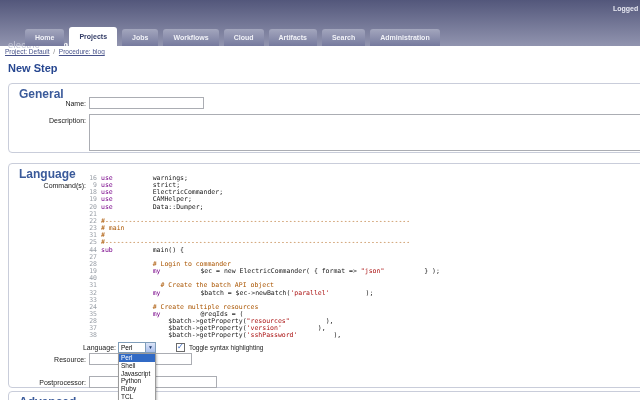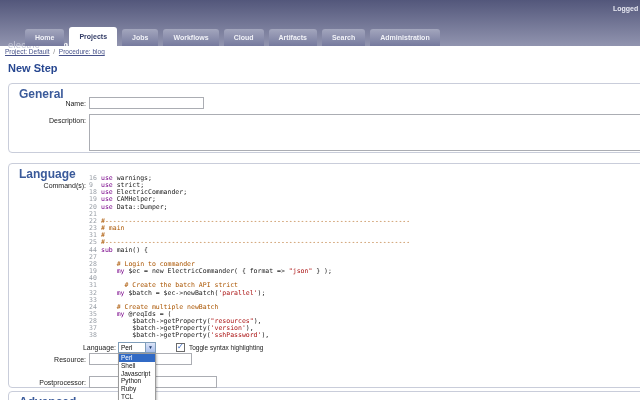--- a/index.html
+++ b/index.html
@@ -38,25 +38,25 @@
 
   .flabel { position:absolute; font-size:7px; color:#1a1a1a; text-align:right; white-space:nowrap; }
   .tinput { position:absolute; border:1px solid #abadb3; background:#fff; height:12px;
             font-size:7px; padding:0 2px; font-family:"Liberation Sans", sans-serif; }
 
   
   .editor { position:absolute; left:80px; top:11px; width:560px; height:165px;
             font-family:"DejaVu Sans Mono", monospace; font-size:6.5px; line-height:7.15px;
             background:#fff; cursor:text; overflow:hidden; }
   .cl { display:flex; white-space:pre; }
-  .ln { width:12px; color:#9aa0a8; flex:0 0 12px; padding-right:4px; }
+  .ln { width:12px; text-align:right; color:#9aa0a8; flex:0 0 12px; padding-right:4px; }
   .tk-k { color:#770088; }
   .tk-s { color:#aa1111; }
   .tk-c { color:#aa5500; }
-  .tk-p { color:#1a1a1a; }
+  .tk-p { color:#1a1a1a;margin-left:36px; }
 
   
   .select { position:absolute; left:109px; top:178px; width:38px; height:11px;
             border:1px solid #7f9db9; background:#fff; font-size:6.5px; cursor:pointer; }
   .select .val { position:absolute; left:2px; top:1px; color:#000; }
   .select .btn { position:absolute; right:0; top:0; width:10px; height:9px;
                  background:linear-gradient(#dce5f8, #aabfec); border-left:1px solid #7f9db9;
                  text-align:center; font-size:5px; line-height:9px; color:#1c3a6e; }
   .droplist { position:absolute; left:109px; top:189px; width:38px; z-index:10;
               background:#fff; border:1px solid #9b9b9b; box-shadow:1px 1px 2px rgba(0,0,0,.25); }
@@ -113,24 +113,24 @@
       <div class="cl"><span class="ln">21</span><span></span></div>
       <div class="cl"><span class="ln">22</span><span><span class="tk-c">#------------------------------------------------------------------------------</span></span></div>
       <div class="cl"><span class="ln">23</span><span><span class="tk-c"># main</span></span></div>
       <div class="cl"><span class="ln">31</span><span><span class="tk-c">#</span></span></div>
       <div class="cl"><span class="ln">25</span><span><span class="tk-c">#------------------------------------------------------------------------------</span></span></div>
       <div class="cl"><span class="ln">44</span><span><span class="tk-k">sub</span><span class="tk-p"> main() {</span></span></div>
       <div class="cl"><span class="ln">27</span><span></span></div>
       <div class="cl"><span class="ln">28</span><span><span class="tk-p">    </span><span class="tk-c"># Login to commander</span></span></div>
       <div class="cl"><span class="ln">19</span><span><span class="tk-p">    </span><span class="tk-k">my</span><span class="tk-p"> $ec = new ElectricCommander( { format =&gt; </span><span class="tk-s">"json"</span><span class="tk-p"> } );</span></span></div>
       <div class="cl"><span class="ln">40</span><span></span></div>
-      <div class="cl"><span class="ln">31</span><span><span class="tk-p">      </span><span class="tk-c"># Create the batch API strict</span></span></div>
+      <div class="cl"><span class="ln">31</span><span><span class="tk-p">      </span><span class="tk-c"># Create the batch API object</span></span></div>
       <div class="cl"><span class="ln">32</span><span><span class="tk-p">    </span><span class="tk-k">my</span><span class="tk-p"> $batch = $ec-&gt;newBatch(</span><span class="tk-s">'parallel'</span><span class="tk-p">);</span></span></div>
       <div class="cl"><span class="ln">33</span><span></span></div>
-      <div class="cl"><span class="ln">24</span><span><span class="tk-p">    </span><span class="tk-c"># Create multiple newBatch</span></span></div>
+      <div class="cl"><span class="ln">24</span><span><span class="tk-p">    </span><span class="tk-c"># Create multiple resources</span></span></div>
       <div class="cl"><span class="ln">35</span><span><span class="tk-p">    </span><span class="tk-k">my</span><span class="tk-p"> @reqIds = (</span></span></div>
       <div class="cl"><span class="ln">28</span><span><span class="tk-p">        $batch-&gt;getProperty(</span><span class="tk-s">"resources"</span><span class="tk-p">),</span></span></div>
       <div class="cl"><span class="ln">37</span><span><span class="tk-p">        $batch-&gt;getProperty(</span><span class="tk-s">'version'</span><span class="tk-p">),</span></span></div>
       <div class="cl"><span class="ln">38</span><span><span class="tk-p">        $batch-&gt;getProperty(</span><span class="tk-s">'sshPassword'</span><span class="tk-p">),</span></span></div>
     </div>
 
   <div class="flabel" style="left:0;width:107px;top:180px;">Language:</div>
   <div class="select">
     <span class="val">Perl</span>
     <span class="btn">▼</span>

